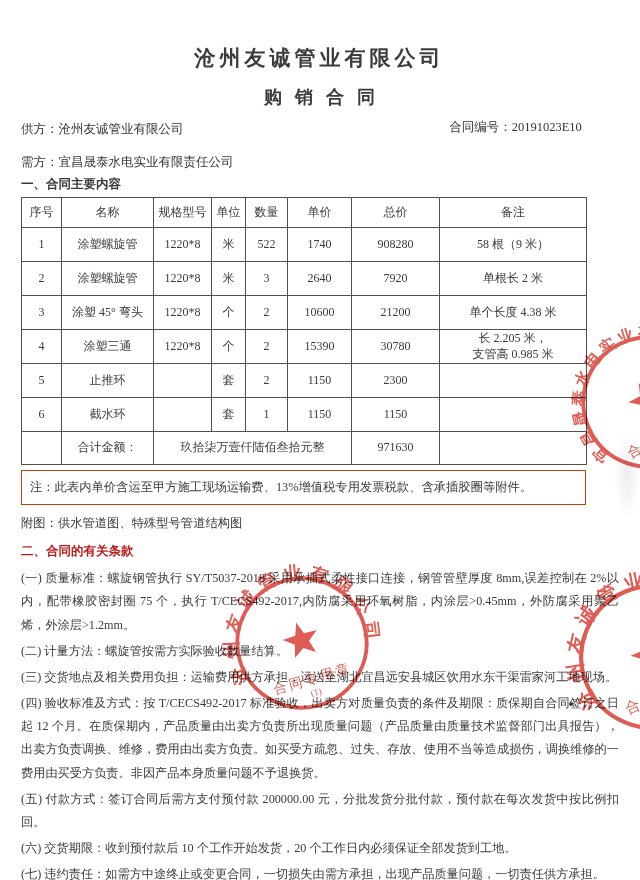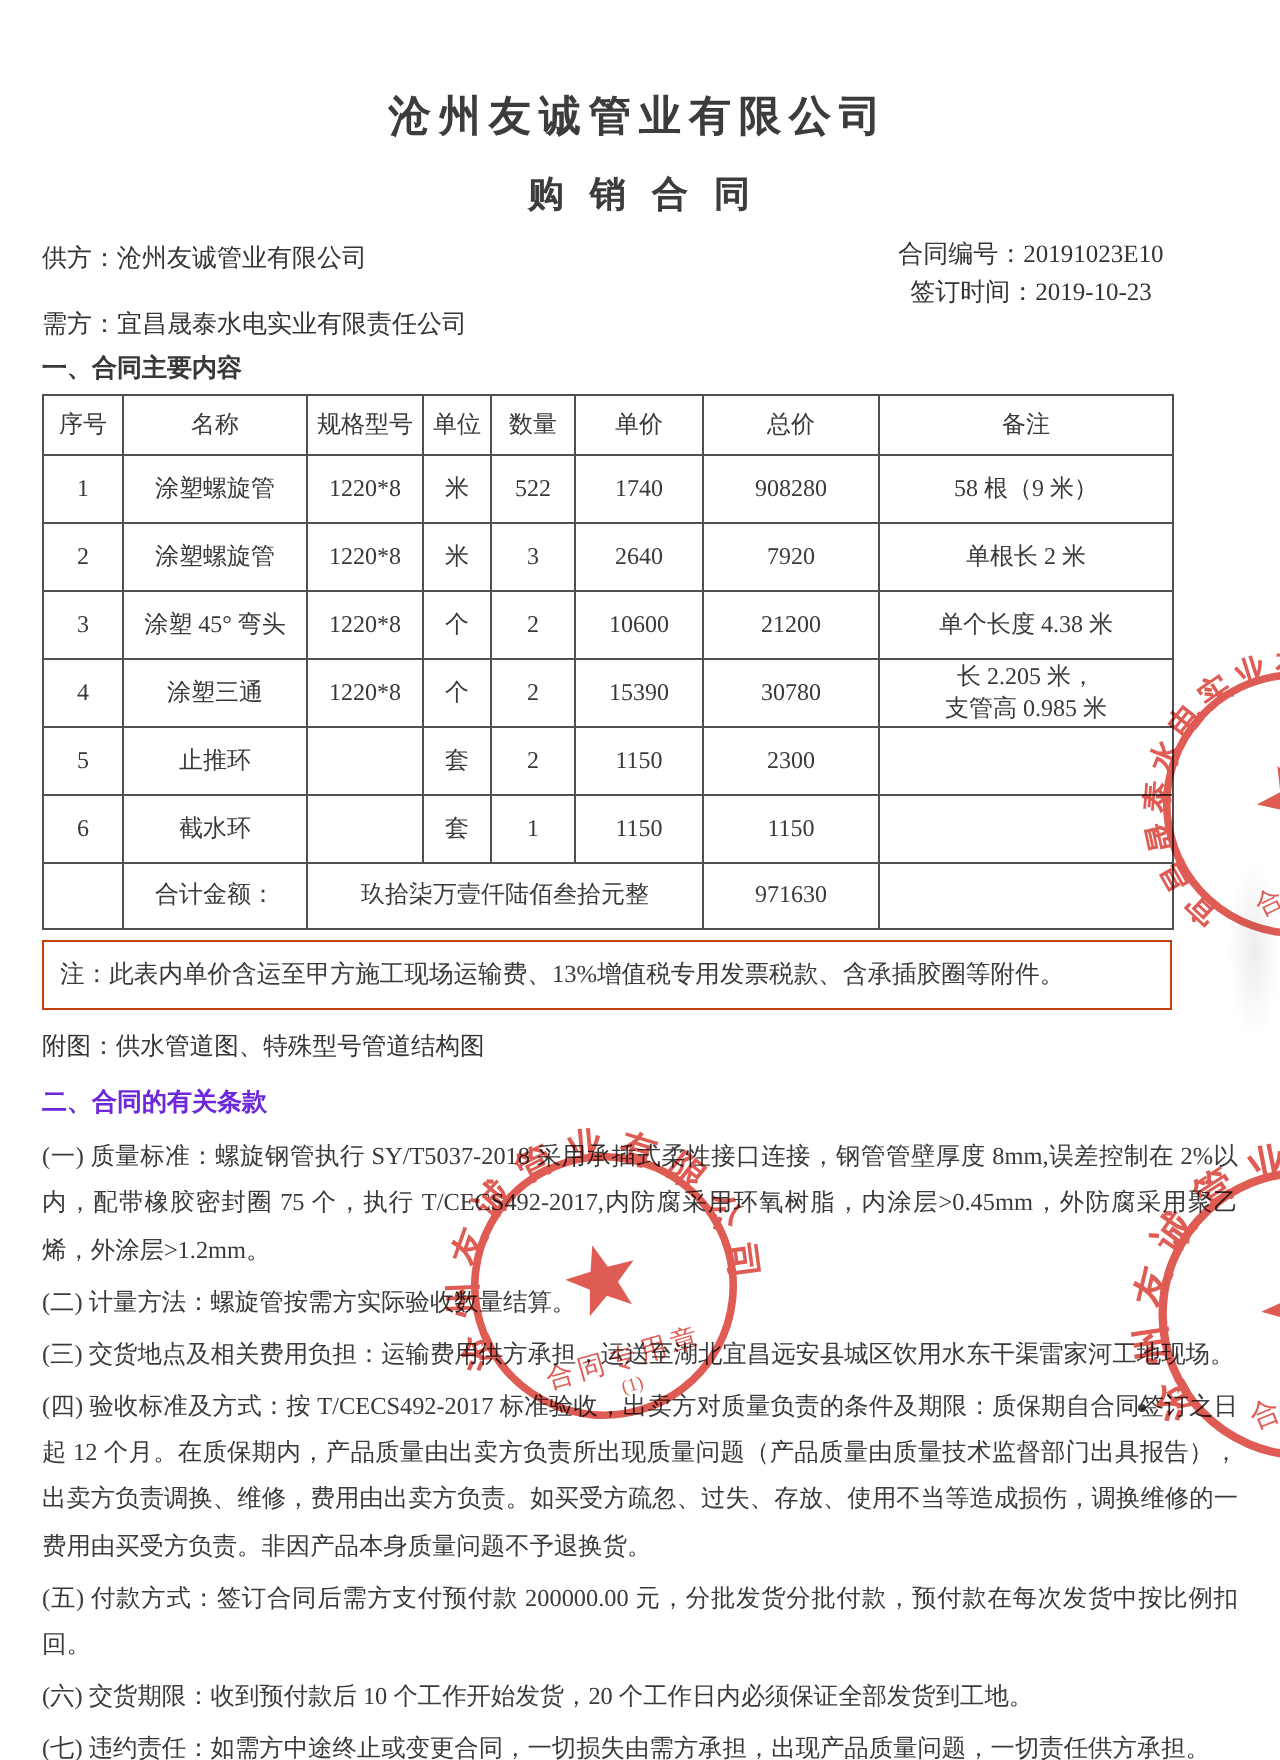--- a/index.html
+++ b/index.html
@@ -19,21 +19,21 @@
   table.items{border-collapse:collapse;margin-top:4px;width:565px;table-layout:fixed;border-radius:28px;}
   .items th,.items td{
     border:1px solid #505050;font-size:12px;text-align:center;padding:1px 3px;
     font-weight:400;white-space:pre-line;overflow:hidden;line-height:1.3;color:#3a3a3a;
   }
   .items thead th{height:27px;}
   .items tbody td{height:31px;}
   .items tr.total-row td{height:30px;}
   .note-box{width:565px;box-sizing:border-box;border:1px solid #c2410c;margin-top:5px;padding:8px 8px;font-size:12.3px;color:#3a3a3a;}
   .attachment{margin-top:10px;font-size:12.3px;}
-  .sec2-heading{margin-top:11px;font-size:12.5px;font-weight:600;color:#6d28d9;}
+  .sec2-heading{margin-top:11px;font-size:12.5px;font-weight:600;color:#b91c1c;}
   .clauses{margin-top:7px;width:598px;}
   .clauses p{margin:0 0 3px;font-size:12.2px;line-height:1.9;text-align:justify;color:#3a3a3a;}
   
   .stamp{position:absolute;pointer-events:none;mix-blend-mode:multiply;opacity:.82;}
   .stamp .ring{fill:none;stroke:#d8382f;stroke-width:4.5;}
   .stamp text{fill:#d8382f;font-family:"Liberation Serif","DejaVu Serif",serif;}
   .stamp .ringtext{font-size:21px;letter-spacing:8px;font-weight:600;}
   .stamp .ringtext-buyer{font-size:18.5px;letter-spacing:4px;font-weight:600;}
   .stamp .star{fill:#d8382f;}
   .stamp .subtext{font-size:16px;letter-spacing:3px;text-anchor:middle;}
@@ -53,21 +53,20 @@
   <h1 class="company-title">沧州友诚管业有限公司</h1>
   <h2 class="doc-title">购销合同</h2>
 
   <div class="parties">
     <div class="p-left">
       <div class="line-supplier">供方：沧州友诚管业有限公司</div>
       <div class="line-buyer">需方：宜昌晟泰水电实业有限责任公司</div>
     </div>
     <div class="p-right">
       <div>合同编号：20191023E10</div>
-      <div>签订时间：2019-10-23</div>
     </div>
   </div>
 
   <div class="sec-heading">一、合同主要内容</div>
 
   <table class="items">
     <colgroup>
       <col style="width:40px">
         <col style="width:92px">
         <col style="width:58px">

